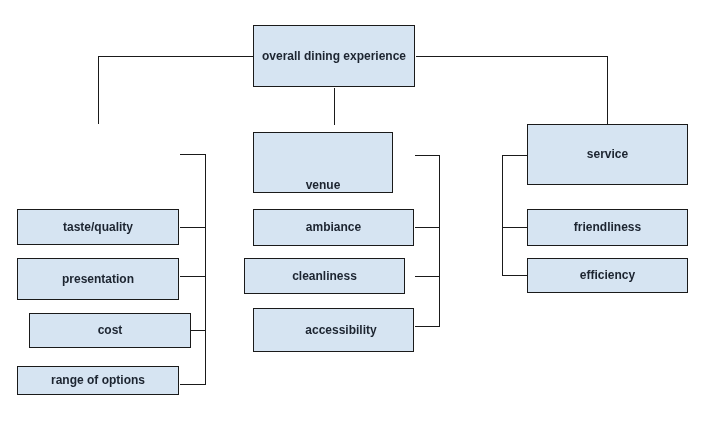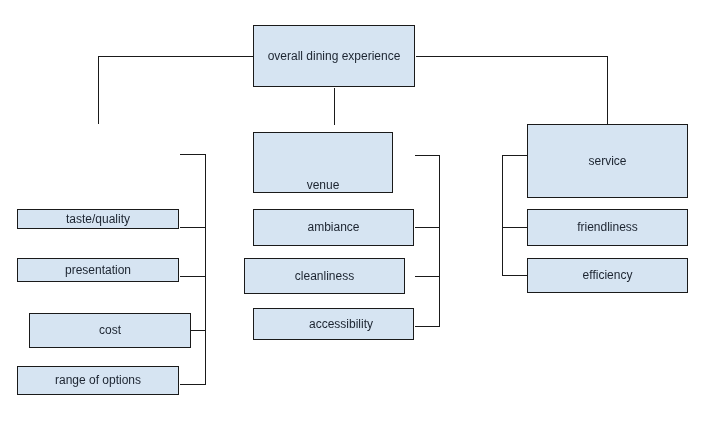--- a/index.html
+++ b/index.html
@@ -7,20 +7,21 @@
     padding: 0;
     background: var(--bg, #ffffff);
     font-family: "Liberation Sans", "DejaVu Sans", sans-serif;
   }
   .canvas {
     position: relative;
     width: 720px;
     height: 430px;
     background: var(--bg, #ffffff);
     overflow: hidden;
+    font-weight: bold;
   }
   .connectors {
     position: absolute;
     left: 0;
     top: 0;
     width: 720px;
     height: 430px;
   }
   .connectors path {
     fill: none;
@@ -39,30 +40,30 @@
     justify-content: center;
     text-align: center;
     line-height: 1.2;
     white-space: nowrap;
   }
   
   .n-root          { left: 253px; top: 25px;  width: 162px; height: 62px; }
   
   .n-food          { left: 17px;  top: 123px; width: 162px; height: 62px; }
   .n-venue         { left: 253px; top: 132px; width: 140px; height: 61px; align-items: flex-end; }
-  .n-service       { left: 527px; top: 124px; width: 161px; height: 74px; }
+  .n-service       { left: 527px; top: 124px; width: 161px; height: 61px; }
   
-  .n-taste         { left: 17px;  top: 209px; width: 162px; height: 20px; }
-  .n-presentation  { left: 17px;  top: 258px; width: 162px; height: 24px; text-align: center; }
+  .n-taste         { left: 17px;  top: 209px; width: 162px; height: 36px; }
+  .n-presentation  { left: 17px;  top: 258px; width: 162px; height: 42px; text-align: center; }
   .n-cost          { left: 17px;  top: 313px; width: 162px; height: 35px; margin-left: 12px; }
   .n-range         { left: 17px;  top: 366px; width: 162px; height: 29px; }
   
   .n-ambiance      { left: 253px; top: 209px; width: 161px; height: 37px; }
   .n-cleanliness   { left: 244px; top: 258px; width: 161px; height: 36px; }
-  .n-accessibility { left: 253px; top: 308px; width: 161px; height: 32px; padding-left: 15px; }
+  .n-accessibility { left: 253px; top: 308px; width: 161px; height: 44px; padding-left: 15px; }
   
   .n-friendliness  { left: 527px; top: 209px; width: 161px; height: 37px; }
   .n-efficiency    { left: 527px; top: 258px; width: 161px; height: 35px; }
 </style>
 </head>
 <body>
 
 <div class="canvas">
 
   <svg class="connectors" viewBox="0 0 720 430" shape-rendering="crispEdges" aria-hidden="true">

